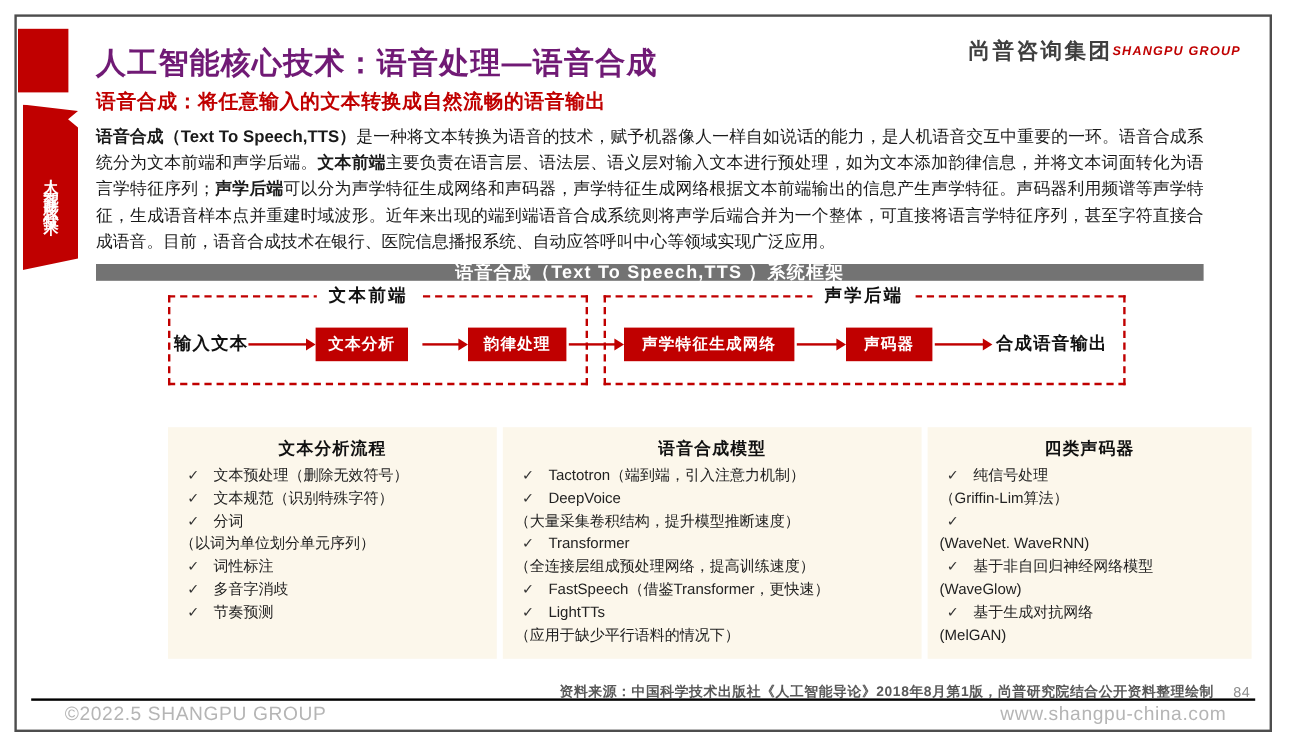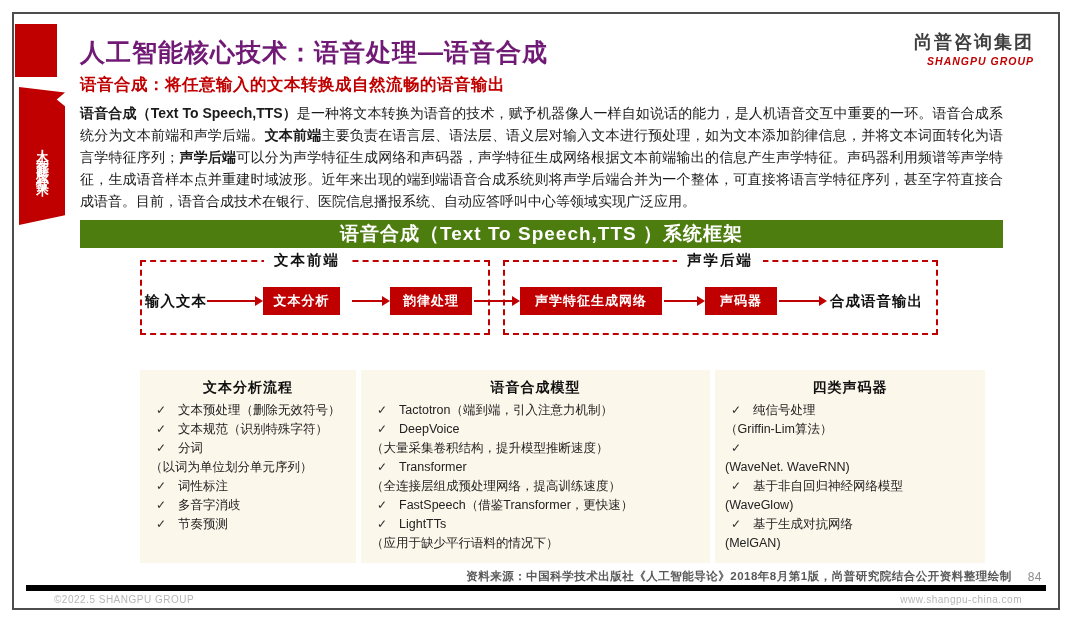--- a/index.html
+++ b/index.html
@@ -8,66 +8,66 @@
 
   
   .corner-block { position:absolute; left:1px; top:10px; width:42px; height:53px; background:#c00000; }
   .ribbon { position:absolute; left:5px; top:73px; width:46px; height:138px; background:#c00000;
             clip-path:polygon(0 0, 100% 4%, 82% 9%, 100% 14%, 100% 93%, 0 100%);
             display:flex; align-items:center; justify-content:center; }
   .ribbon span { writing-mode:vertical-rl; text-orientation:upright; color:#fff; font-size:12.5px;
                  font-weight:bold; letter-spacing:5px; padding-top:6px; }
 
   
-  .logo { position:absolute; top:16px; right:24px; display:flex; flex-direction:column; align-items:flex-end; }
+  .logo { position:absolute; top:16px; right:24px; display:flex; flex-direction:row; align-items:center; }
   .logo-cn { font-size:18px; font-weight:bold; color:#3f3f3f; letter-spacing:2px; }
   .logo-en { font-size:10.5px; font-weight:bold; font-style:italic; color:#c00000; letter-spacing:1px; margin-top:1px; }
 
   .content { margin:0 55px 0 66px; }
   .title { margin-top:22px; font-size:25px; font-weight:bold; color:#701a75; letter-spacing:1px; }
   .subtitle { margin-top:5px; font-size:16.5px; font-weight:bold; color:#c00000; letter-spacing:0.5px; }
   .bodytext { margin-top:6px; font-size:14px; line-height:22px; color:#1a1a1a; text-align:justify; }
   .seg-bold { font-weight:bold; }
 
-  .banner { margin-top:8px; height:28px; background:#4d7c0f; color:#ffffff; font-size:19px; font-weight:bold;
+  .banner { margin-top:8px; height:14px; background:#737373; color:#ffffff; font-size:15px; font-weight:bold;
             display:flex; align-items:center; justify-content:center; letter-spacing:1px; }
 
   
   .diagram { position:relative; height:108px; }
   .dash-box { position:absolute; top:12px; height:75px; border:2px dashed #c00000; }
   .dash-left { left:60px; width:350px; }
   .dash-right { left:423px; width:435px; }
   .dash-label { position:absolute; top:3px; transform:translateX(-50%); background:#ffffff; padding:0 10px;
                 font-size:14.5px; font-weight:bold; color:#111; letter-spacing:2px; }
   .flow-text { position:absolute; top:39px; height:28px; line-height:28px; font-size:14.5px; font-weight:bold;
                color:#111; letter-spacing:1px; }
   .flow-node { position:absolute; top:39px; height:28px; background:#c00000; color:#fff; font-size:13px;
                font-weight:bold; display:flex; align-items:center; justify-content:center; letter-spacing:1px; }
   .arrow { position:absolute; top:52px; height:2px; background:#c00000; }
   .arrow::after { content:''; position:absolute; right:-2px; top:-4px;
                   border-left:8px solid #c00000; border-top:5px solid transparent; border-bottom:5px solid transparent; }
 
   
   .panels { display:flex; margin:14px 0 0 126px; gap:5px; align-items:stretch; }
   .panel { background:#fcf7eb; padding:9px 10px 10px 10px; min-height:154px; }
-  .panel-1 { width:216px; }
+  .panel-1 { width:274px; }
   .panel-2 { width:349px; }
   .panel-3 { width:270px; }
   .panel-title { text-align:center; font-size:14px; font-weight:bold; color:#111; margin-bottom:4px; letter-spacing:1px; }
   .panel-item { display:flex; font-size:12.5px; line-height:19px; color:#222; }
   .check { flex:none; width:28px; padding-left:6px; color:#333; font-size:12px; }
   .item-text { flex:1; }
 
   
   .source-line { position:absolute; right:16px; bottom:24px; display:flex; align-items:center; gap:16px;
                  font-size:11.5px; color:#595959; font-weight:600; letter-spacing:0.5px; }
   .page-num { font-size:12px; color:#8c8c8c; font-weight:400; }
-  .bottom-bar { position:absolute; left:12px; right:12px; bottom:1px; border-top:6px solid #000000;
+  .bottom-bar { position:absolute; left:12px; right:12px; bottom:1px; border-top:2px solid #000000;
                 display:flex; justify-content:space-between; padding:3px 24px 2px 28px;
-                font-size:10px; color:#b5b5b5; letter-spacing:0.5px; }
+                font-size:16px; color:#b5b5b5; letter-spacing:0.5px; }
 </style>
 </head>
 <body>
 
 <div class="slide">
 
   <div class="corner-block"></div>
   <div class="ribbon">
     <span>人工智能核心技术</span>
   </div>

